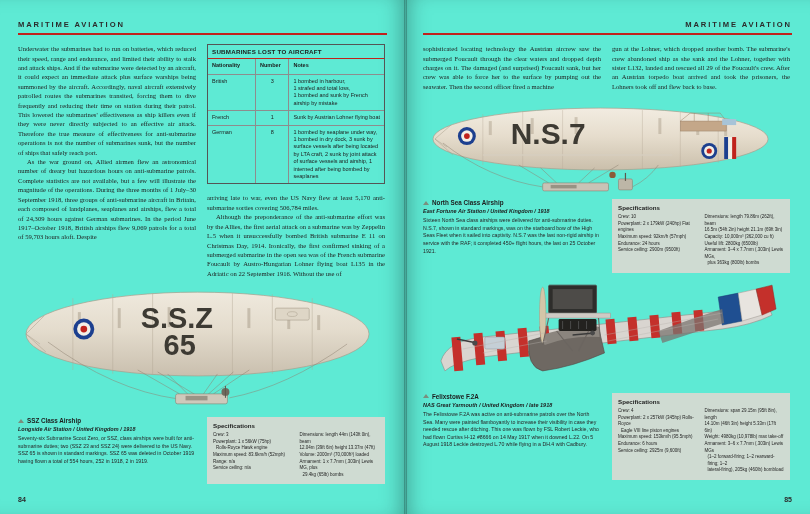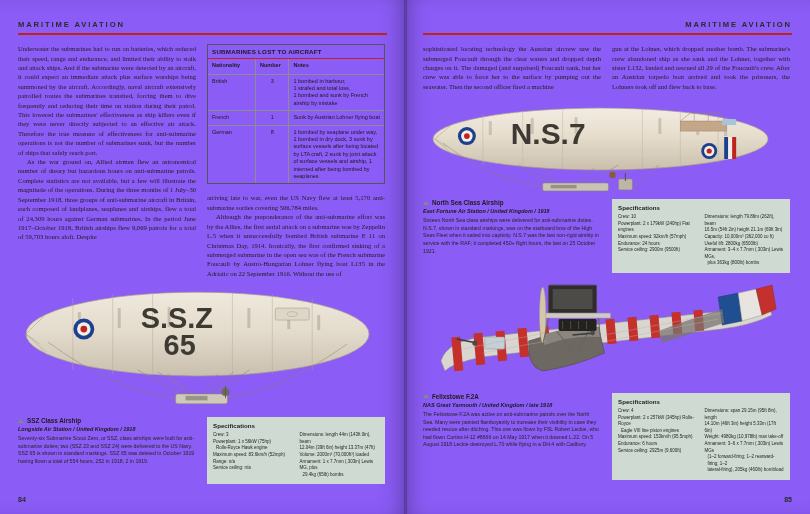--- a/index.html
+++ b/index.html
@@ -6,21 +6,21 @@
   body {
     width: 810px; height: 514px;
     background: #8a8a8a;
     font-family: "Liberation Serif", serif;
     overflow: hidden;
   }
   .spread { position: relative; width: 810px; height: 514px; display: flex; }
   .page {
     position: relative;
     width: 405px; height: 514px;
-    background: #8b5cf6;
+    background: #5eead4;
     padding: 20px 18px 10px 18px;
   }
   .page.left  { box-shadow: inset -14px 0 22px -12px rgba(0,0,0,0.35); }
   .page.right { box-shadow: inset  14px 0 22px -12px rgba(0,0,0,0.35); }
   .gutter {
     position: absolute; left: 404px; top: 0; width: 3px; height: 514px;
     background: linear-gradient(90deg, rgba(0,0,0,0.28), rgba(0,0,0,0.10), rgba(0,0,0,0.28));
     z-index: 20;
   }
 

